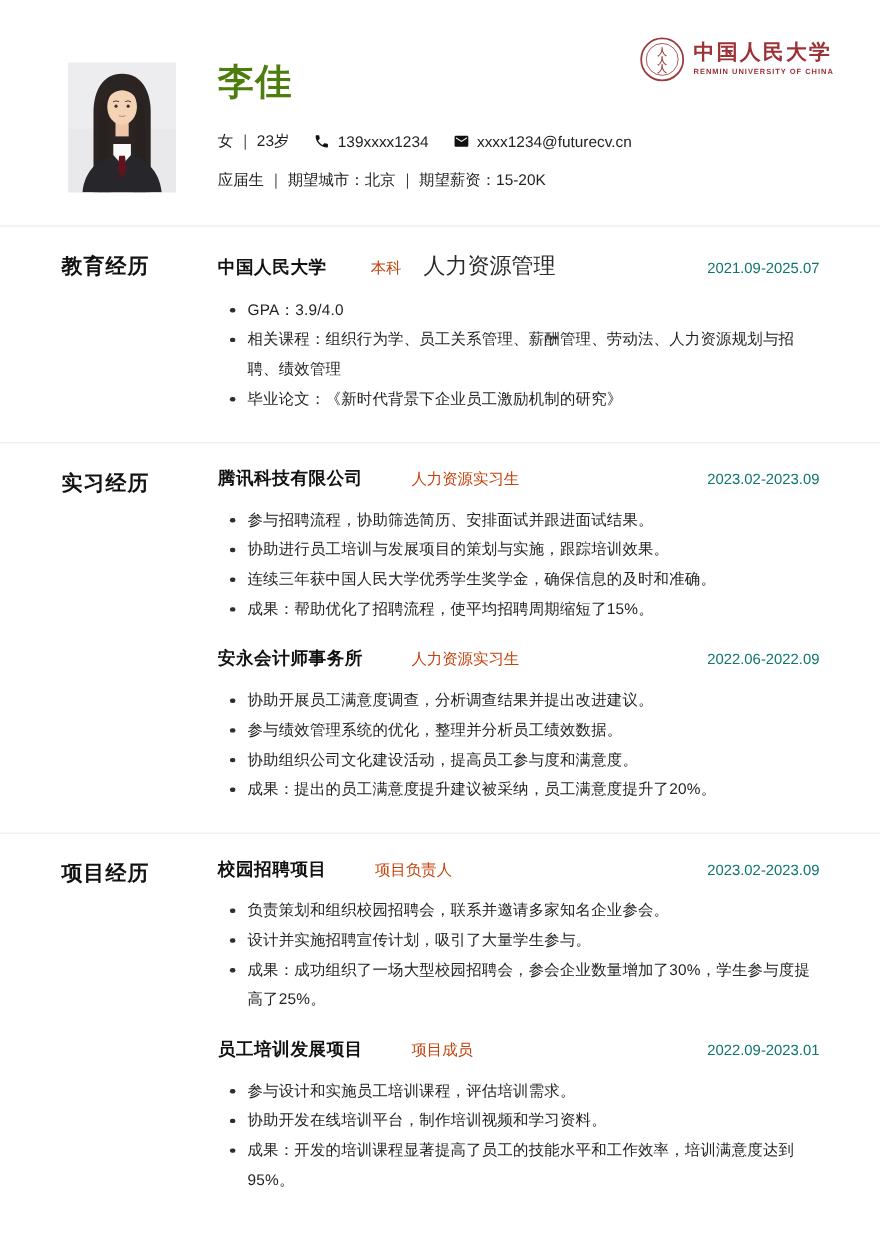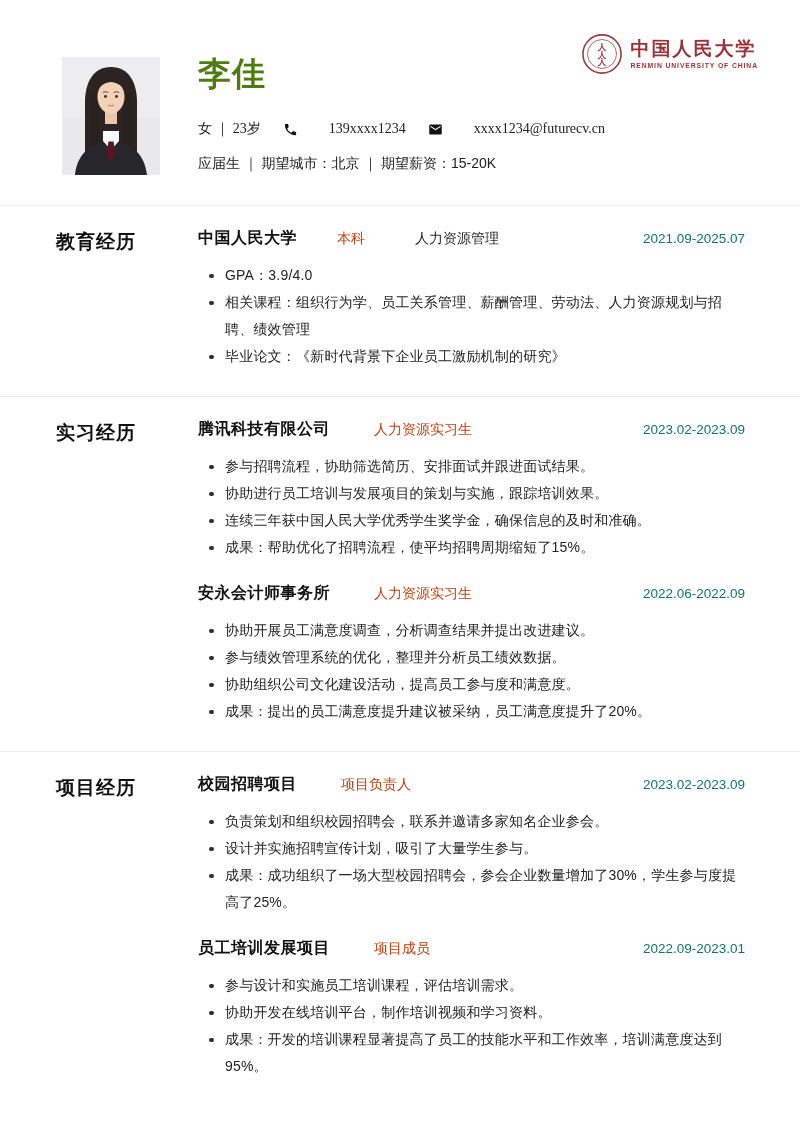--- a/index.html
+++ b/index.html
@@ -43,22 +43,22 @@
     letter-spacing: 1px;
   }
   .info-row1 {
     margin-top: 30px;
     display: flex;
     align-items: center;
     font-size: 14px;
     color: #222;
     white-space: nowrap;
   }
-  .contact-item { display: flex; align-items: flex-end; font-family: Liberation Serif, serif; }
-  .contact-item + .contact-item { margin-left: 22px; gap: 24px; }
+  .contact-item { display: flex; align-items: flex-start; }
+  .contact-item + .contact-item { margin-left: 22px; }
   .c-icon { display: inline-flex; margin-right: 7px; }
   .c-icon svg { width: 15px; height: 15px; fill: #111; }
   .info-row2 {
     margin-top: 17px;
     font-size: 14px;
     color: #222;
     white-space: nowrap;
   }
 
   .logo {
@@ -106,21 +106,21 @@
   }
   .entries { flex: 1; min-width: 0; }
   .entry + .entry { margin-top: 22px; }
   .entry-head {
     display: flex;
     align-items: baseline;
   }
   .e-name { font-size: 16px; font-weight: 700; color: #111; letter-spacing: 0.5px; }
   .e-sub1 { font-size: 14px; color: #c2410c; margin-left: 44px; }
   .edu .e-sub1 { margin-left: 40px; }
-  .e-sub2 { font-size: 14px; color: #2b2b2b; margin-left: 50px; text-align: right; }
+  .e-sub2 { font-size: 20px; color: #2b2b2b; margin-left: 20px; text-align: right; }
   .e-date { margin-left: auto; font-size: 13.5px; color: #0f766e; white-space: nowrap; }
 
   ul.bullets {
     list-style: none;
     margin: 13px 0 0;
     padding: 0;
   }
   ul.bullets li {
     position: relative;
     padding-left: 27px;

